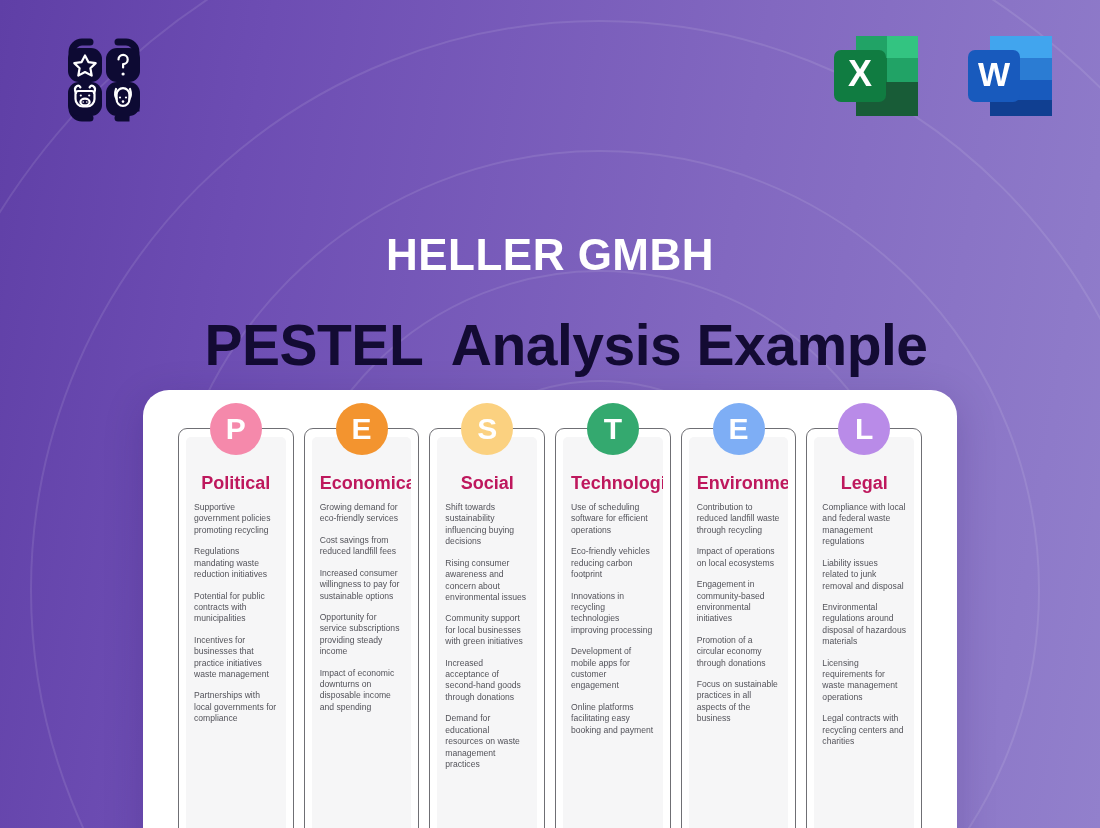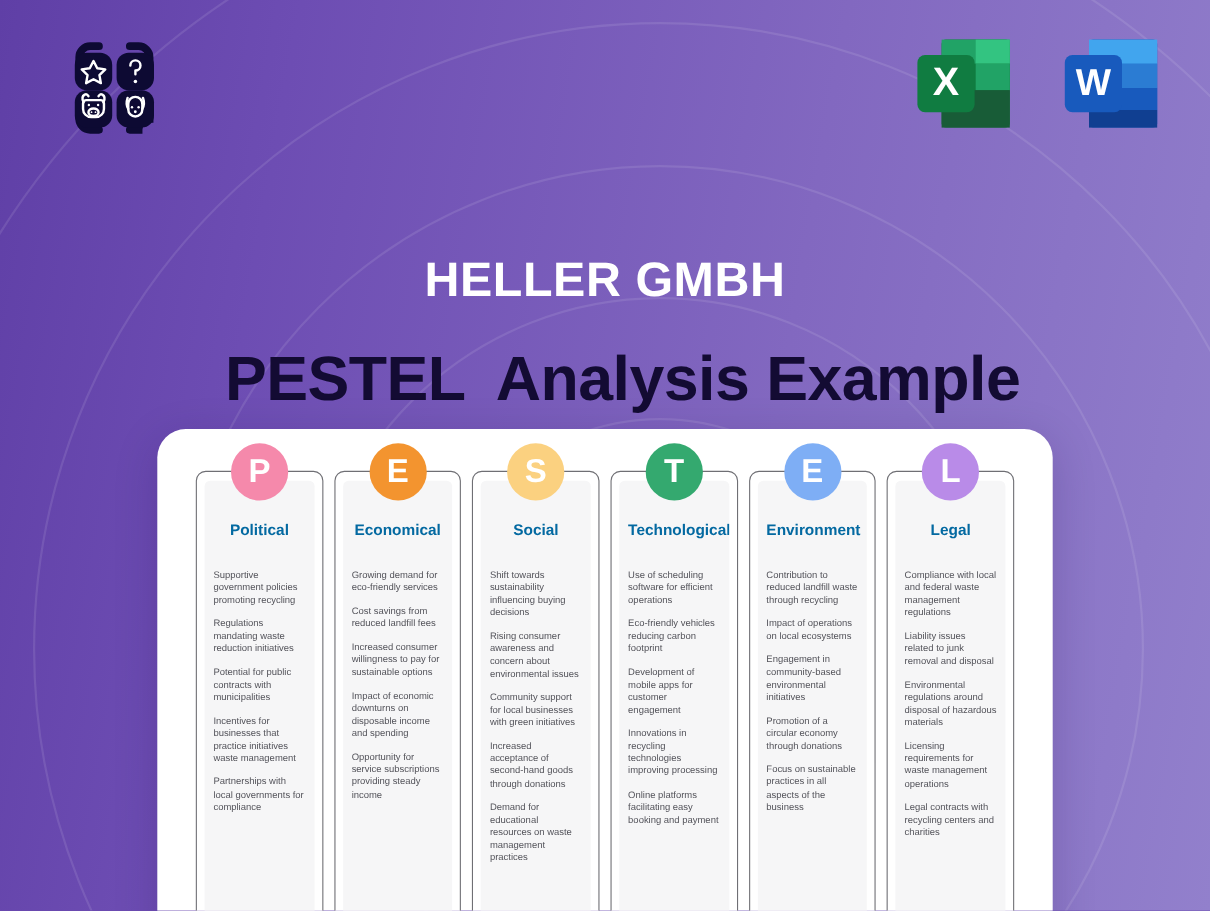--- a/index.html
+++ b/index.html
@@ -141,24 +141,24 @@
     border-radius: 5px;
     flex: 1 1 auto;
     padding: 36px 8px 6px 8px;
     display: flex;
     flex-direction: column;
     overflow: hidden;
   }
 
   .col-heading {
     text-align: center;
-    font-size: 14px;
+    font-size: 18px;
     font-weight: bold;
-    color: #0369a1;
-    margin-bottom: 28px;
+    color: #be185d;
+    margin-bottom: 8px;
     white-space: nowrap;
   }
 
   .col-points { display: flex; flex-direction: column; gap: 10px; }
 
   .col-point {
     font-size: 8.6px;
     line-height: 1.33;
     color: #53535a;
   }
@@ -270,22 +270,22 @@
           </div>
         </div>
         <div class="column">
           <div class="col-badge" style="background: rgb(243, 148, 47);">E</div>
           <div class="col-inner">
             <div class="col-heading">Economical</div>
             <div class="col-points">
               <div class="col-point">Growing demand for eco-friendly services</div>
               <div class="col-point">Cost savings from reduced landfill fees</div>
               <div class="col-point">Increased consumer willingness to pay for sustainable options</div>
+              <div class="col-point">Opportunity for service subscriptions providing steady income</div>
               <div class="col-point">Impact of economic downturns on disposable income and spending</div>
-              <div class="col-point">Opportunity for service subscriptions providing steady income</div>
             </div>
           </div>
         </div>
         <div class="column">
           <div class="col-badge" style="background: rgb(251, 209, 128);">S</div>
           <div class="col-inner">
             <div class="col-heading">Social</div>
             <div class="col-points">
               <div class="col-point">Shift towards sustainability influencing buying decisions</div>
               <div class="col-point">Rising consumer awareness and concern about environmental issues</div>
@@ -295,22 +295,22 @@
             </div>
           </div>
         </div>
         <div class="column">
           <div class="col-badge" style="background: rgb(52, 169, 111);">T</div>
           <div class="col-inner">
             <div class="col-heading">Technological</div>
             <div class="col-points">
               <div class="col-point">Use of scheduling software for efficient operations</div>
               <div class="col-point">Eco-friendly vehicles reducing carbon footprint</div>
+              <div class="col-point">Innovations in recycling technologies improving processing</div>
               <div class="col-point">Development of mobile apps for customer engagement</div>
-              <div class="col-point">Innovations in recycling technologies improving processing</div>
               <div class="col-point">Online platforms facilitating easy booking and payment</div>
             </div>
           </div>
         </div>
         <div class="column">
           <div class="col-badge" style="background: rgb(126, 174, 245);">E</div>
           <div class="col-inner">
             <div class="col-heading">Environment</div>
             <div class="col-points">
               <div class="col-point">Contribution to reduced landfill waste through recycling</div>

